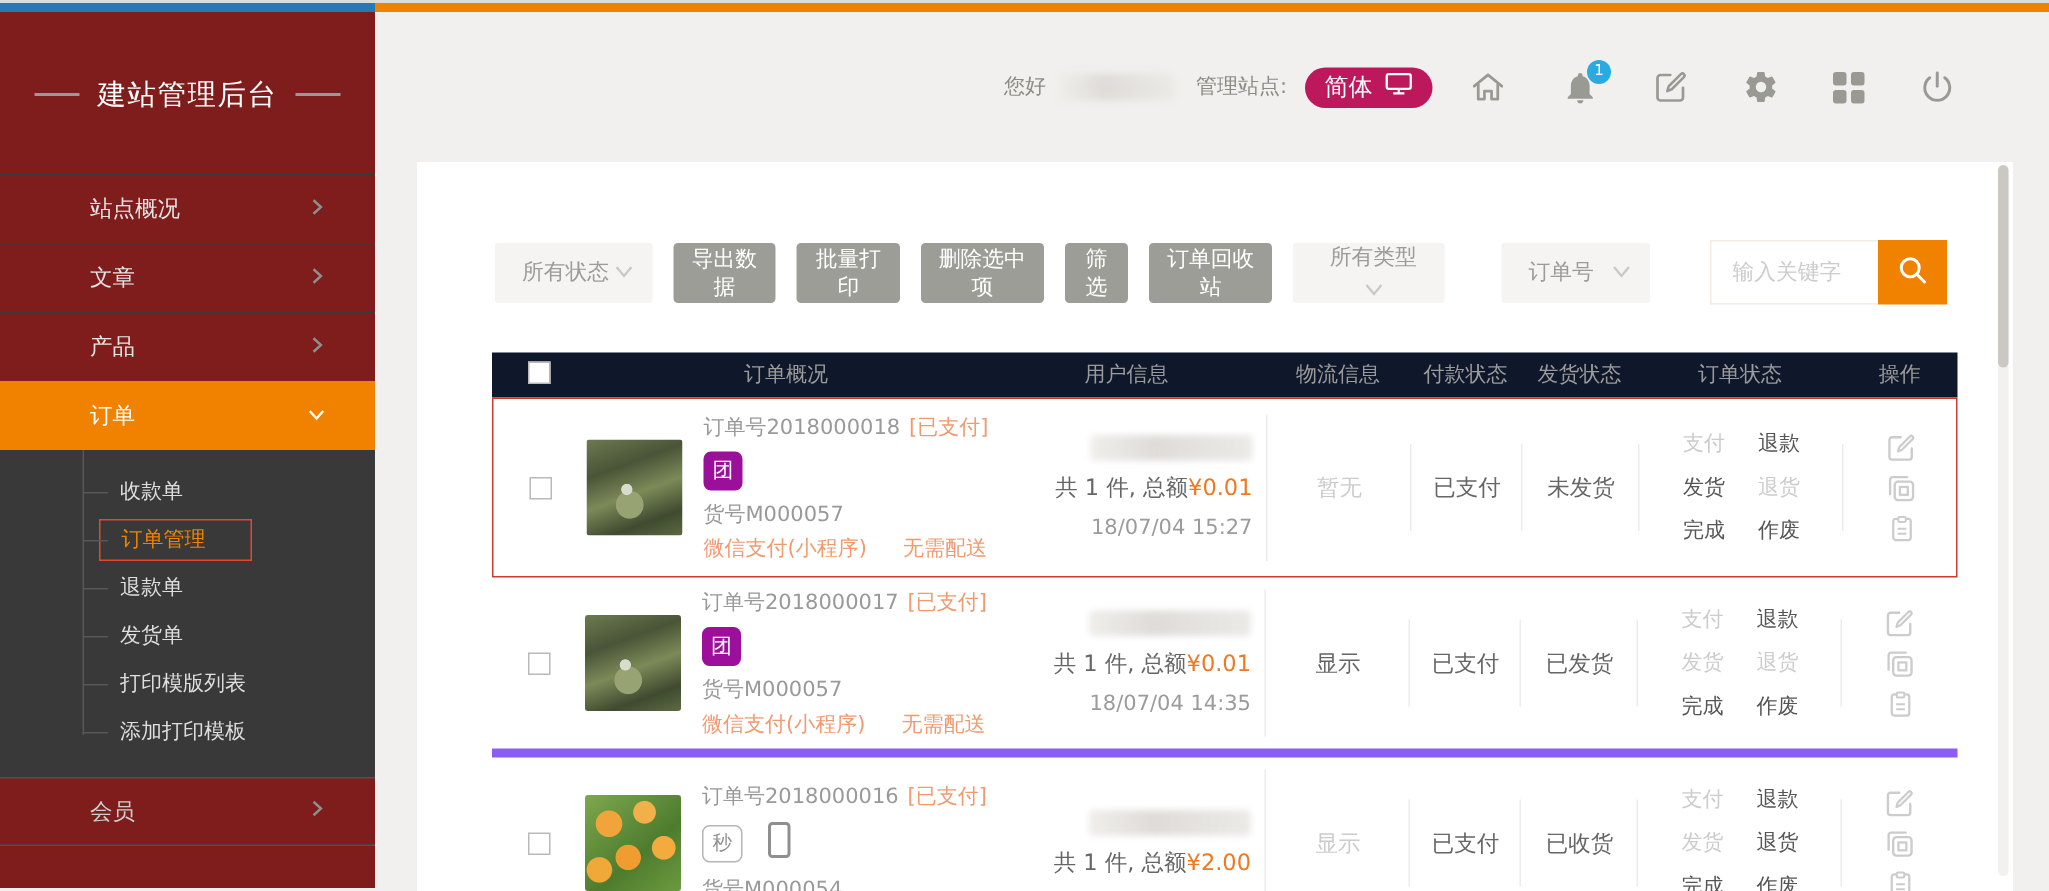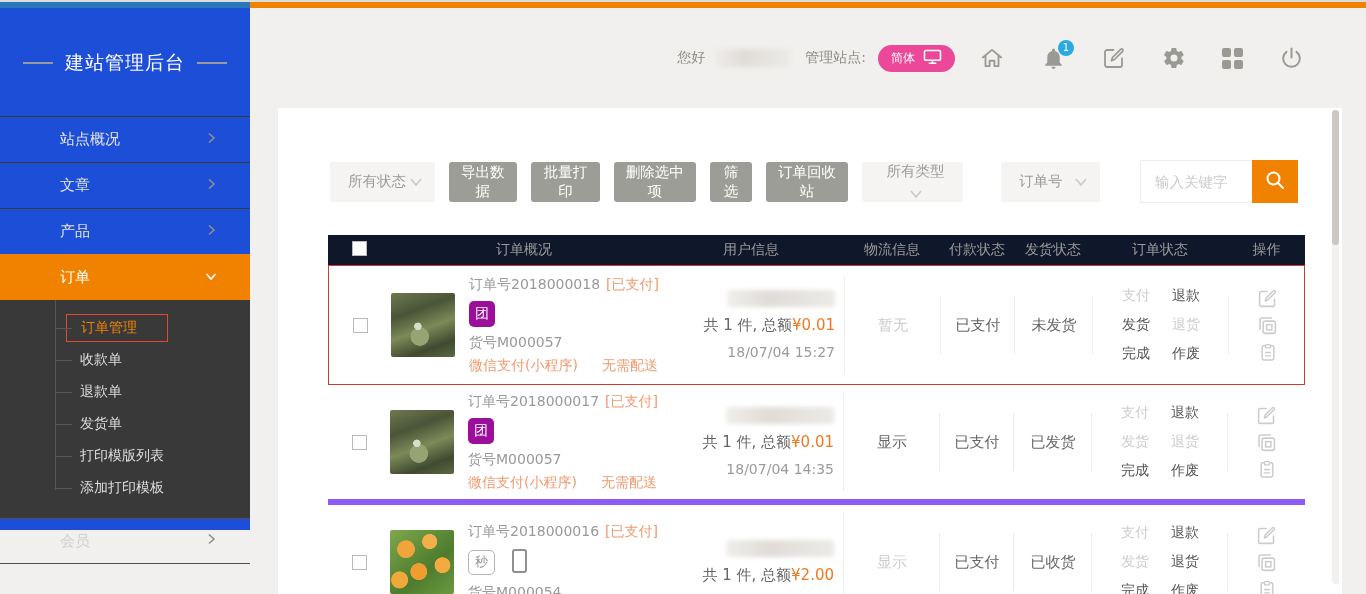--- a/index.html
+++ b/index.html
@@ -6,21 +6,21 @@
   html,body { width:1366px; height:594px; overflow:hidden; background:#f2f0ee;
     font-family:"DejaVu Sans","Liberation Sans",sans-serif; font-size:14px; }
   .stage { position:relative; width:1366px; height:594px; }
 
   
   .top-strip { position:absolute; left:0; top:0; width:1366px; height:2px; background:#dcdcdc; }
   .bar-blue { position:absolute; left:0; top:2px; width:250px; height:6px; background:#2878b8; }
   .bar-orange { position:absolute; left:250px; top:2px; width:1116px; height:6px; background:#f08200; }
 
   
-  .sidebar { position:absolute; left:0; top:8px; width:250px; height:522px; background:#1d4ed8; color:#e9e9e9; }
+  .sidebar { position:absolute; left:0; top:8px; width:250px; height:584px; background:#7f1d1d; color:#e9e9e9; }
   .side-title { display:flex; align-items:center; justify-content:center; gap:12px;
     margin-top:42px; font-size:19px; color:#fff; letter-spacing:1px; }
   .side-title .dash { width:30px; height:2px; background:#9a9a9a; }
   .menu { margin-top:40px; }
   .menu-item { position:relative; height:46px; display:flex; align-items:center;
     padding-left:60px; font-size:15px; color:#e5e5e5; border-top:1px solid #3a3a3a; cursor:pointer; }
   .menu-item .chev { position:absolute; right:32px; }
   .menu-item.active { background:#f08200; color:#fff; border-top-color:#f08200; }
   .submenu { position:relative; background:#393939; padding:12px 0 14px 0; }
   .submenu::before { content:""; position:absolute; left:55px; top:0; bottom:28px; width:1px; background:#575757; }
@@ -29,22 +29,22 @@
   .submenu-item::before { content:""; position:absolute; left:55px; top:50%; width:17px; height:1px; background:#575757; }
   .submenu-item.current .cur-box { border:1px solid #e3492e; color:#f08200;
     padding:4px 30px 4px 14px; margin-left:-14px; }
   .member-item { border-top:1px solid #515151; border-bottom:1px solid #515151; color:#cfcfcf; }
 
   
   .header-bar { position:absolute; left:278px; top:40px; right:62px; height:36px;
     display:flex; align-items:center; justify-content:flex-end; color:#8c8c86; font-size:14px; }
   .blur { background:linear-gradient(90deg,#f0eeeb,#dfdcd8 40%,#eceae7); filter:blur(2px); border-radius:3px; }
   .name-blur { width:78px; height:18px; margin:0 14px 0 8px; }
-  .pill { height:27px; background:#ec4899; color:#fff; border-radius:14px; display:flex;
-    align-items:center; gap:8px; padding:0 13px; font-size:12px; margin:0 24px 0 12px; cursor:pointer; }
+  .pill { height:27px; background:#be185d; color:#fff; border-radius:14px; display:flex;
+    align-items:center; gap:8px; padding:0 13px; font-size:16px; margin:0 24px 0 12px; cursor:pointer; }
   .hicon { margin-left:36px; cursor:pointer; display:flex; align-items:center; }
   .bell-wrap { position:relative; }
   .nbadge { position:absolute; top:-6px; right:-8px; width:16px; height:16px; border-radius:50%;
     background:#29abe2; color:#fff; font-size:10px; display:flex; align-items:center; justify-content:center; }
   .grid-icon { width:21px; height:21px; display:grid; grid-template-columns:1fr 1fr; gap:3px; }
   .grid-icon div { background:#9a9a94; border-radius:2px; }
 
   
   .panel { position:absolute; left:278px; top:108px; width:1064px; height:486px; background:#fff; overflow:hidden; }
   .scroll-track { position:absolute; right:3px; top:2px; bottom:10px; width:7px; background:#f3f1ef; border-radius:4px; }
@@ -161,25 +161,25 @@
             </svg></span>
       </div>
       <div class="menu-item active">
         <span>订单</span>
         <span class="chev">
           <svg width="14" height="14" viewBox="0 0 14 14">
               <polyline points="2.5,5 7,10 11.5,5" fill="none" stroke="#ffffff" stroke-width="1.6"></polyline>
             </svg></span>
       </div>
       <div class="submenu">
+        <div class="submenu-item">
+          <span>收款单</span>
+        </div>
         <div class="submenu-item current">
           <span class="cur-box">订单管理</span>
-        </div>
-        <div class="submenu-item">
-          <span>收款单</span>
         </div>
         <div class="submenu-item">
           <span>退款单</span>
         </div>
         <div class="submenu-item">
           <span>发货单</span>
         </div>
         <div class="submenu-item">
           <span>打印模版列表</span>
         </div>

